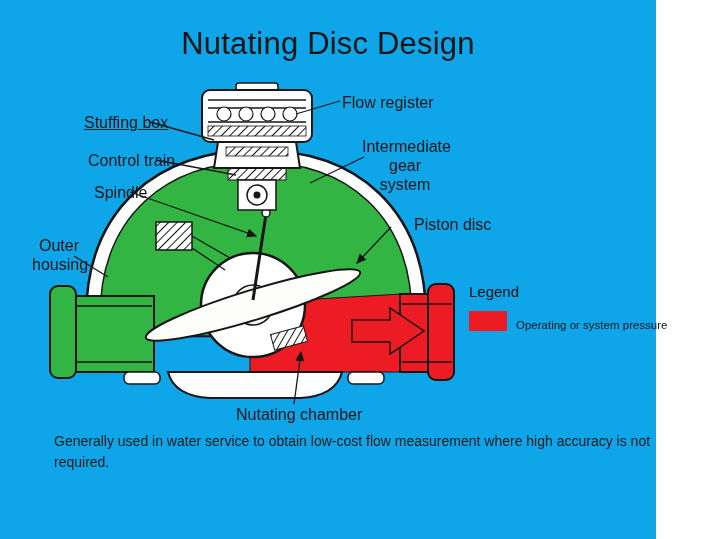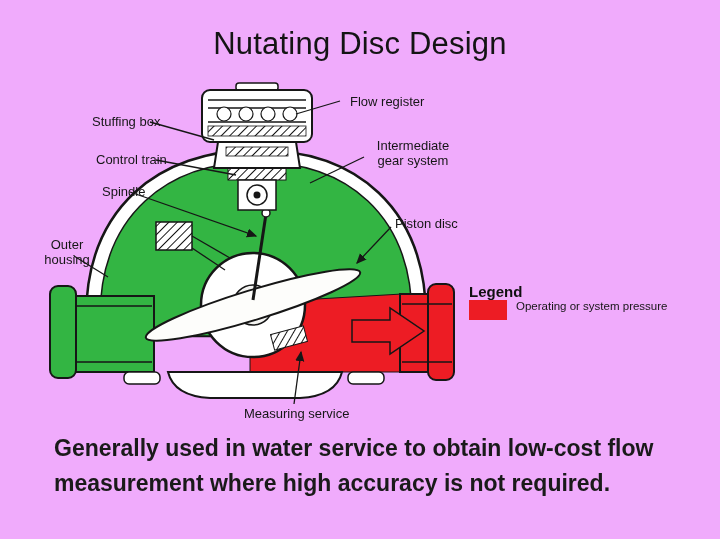--- a/index.html
+++ b/index.html
@@ -1,28 +1,28 @@
 <!DOCTYPE html>
 <html><head>
 <meta charset="utf-8">
 <style>
   * { margin:0; padding:0; box-sizing:border-box; }
   html,body { width:720px; height:539px; }
   body { font-family:"Liberation Sans", sans-serif; background:#ffffff; position:relative; overflow:hidden; }
-  .stage { position:absolute; inset:0; width:720px; height:539px; background:#f0abfc; }
+  .stage { position:absolute; inset:0; width:656px; height:539px; background:#0ea5e9; }
   .title { position:absolute; top:26px; left:0; right:0; text-align:center; font-size:31px; color:#141414; letter-spacing:.2px; }
   .diagram-svg { position:absolute; left:0; top:0; width:720px; height:539px; }
-  .diag-label { position:absolute; font-size:13px; color:#161616; line-height:1.18;margin-left:8px; }
+  .diag-label { position:absolute; font-size:16px; color:#161616; line-height:1.18; }
   .lbl-center { text-align:center; }
   .legend { position:absolute; left:469px; top:283px; width:246px; }
-  .legend-title { font-size:15px; font-weight:bold; color:#101010; }
-  .legend-row { display:flex; align-items:flex-start; }
+  .legend-title { font-size:15px; font-weight:normal; color:#101010; }
+  .legend-row { display:flex; align-items:flex-end; margin-top:11px; }
   .legend-swatch { width:38px; height:20px; flex:0 0 38px; }
   .legend-label { font-size:11.5px; color:#161616; margin-left:9px; }
-  .caption { position:absolute; left:54px; top:431px; width:606px; font-size:23px; color:#1a1a1a; line-height:1.5;font-weight:bold; }
+  .caption { position:absolute; left:54px; top:431px; width:606px; font-size:14px; color:#1a1a1a; line-height:1.5; }
   .ln { stroke:#161616; stroke-width:1.3; fill:none; }
   .outline { stroke:#161616; fill:#ffffff; }
 </style>
 </head>
 <body>
 
 <div class="stage">
 
   <div class="title">Nutating Disc Design</div>
 
@@ -96,27 +96,27 @@
     <line class="ln" x1="150" y1="122" x2="214" y2="140"></line>
     <line class="ln" x1="156" y1="160" x2="236" y2="175"></line>
     <line class="ln" x1="130" y1="192" x2="256" y2="236" marker-end="url(#arrowhead)"></line>
     <line class="ln" x1="364" y1="157" x2="310" y2="183"></line>
     <line class="ln" x1="391" y1="227" x2="357" y2="263" marker-end="url(#arrowhead)"></line>
     <line class="ln" x1="74" y1="256" x2="108" y2="277"></line>
     <line class="ln" x1="294" y1="404" x2="301" y2="352" marker-end="url(#arrowhead)"></line>
   </svg>
 
   <div class="diag-label" style="left:342px; top:94px;">Flow register</div>
-  <div class="diag-label" style="left:84px; top:114px;">Stuffing box</div>
+  <div class="diag-label" style="left:84px; top:114px;text-decoration:underline;">Stuffing box</div>
   <div class="diag-label" style="left:88px; top:152px;">Control train</div>
   <div class="diag-label" style="left:94px; top:184px;">Spindle</div>
   <div class="diag-label lbl-center" style="left:362px; top:138px; width:86px;">Intermediate gear system</div>
-  <div class="diag-label" style="left:387px; top:216px;">Piston disc</div>
+  <div class="diag-label" style="left:414px; top:216px;">Piston disc</div>
   <div class="diag-label lbl-center" style="left:32px; top:237px; width:54px;">Outer housing</div>
-  <div class="diag-label" style="left:236px; top:406px;">Measuring service</div>
+  <div class="diag-label" style="left:236px; top:406px;">Nutating chamber</div>
 
   <div class="legend">
     <div class="legend-title">Legend</div>
     <div class="legend-row">
       <div class="legend-swatch" style="background: rgb(237, 28, 36);"></div>
       <div class="legend-label">Operating or system pressure</div>
     </div>
   </div>
 
   <div class="caption">Generally used in water service to obtain low-cost flow measurement where high accuracy is not required.</div>

